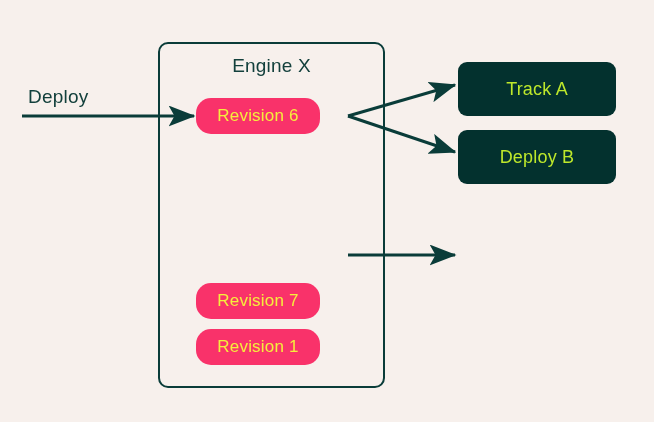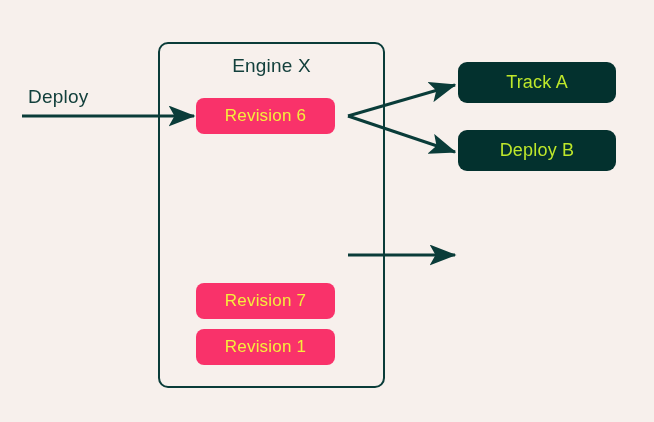--- a/index.html
+++ b/index.html
@@ -42,38 +42,38 @@
     top: 55px;
     width: 227px;
     text-align: center;
     font-size: 19px;
     color: #13403c;
     letter-spacing: 0.2px;
   }
   .revision-box {
     position: absolute;
     left: 196px;
-    width: 139px;
+    width: 124px;
     height: 36px;
     background: #f9326a;
-    border-radius: 8px;
+    border-radius: 15px;
     display: flex;
     align-items: center;
     justify-content: center;
   }
   .revision-label {
     font-size: 17px;
     color: #f5ee3c;
     letter-spacing: 0.2px;
   }
   .track-box {
     position: absolute;
     left: 458px;
     width: 158px;
-    height: 41px;
+    height: 54px;
     background: #03312e;
     border-radius: 9px;
     display: flex;
     align-items: center;
     justify-content: center;
   }
   .track-label {
     font-size: 18px;
     color: #bee82b;
     letter-spacing: 0.2px;

